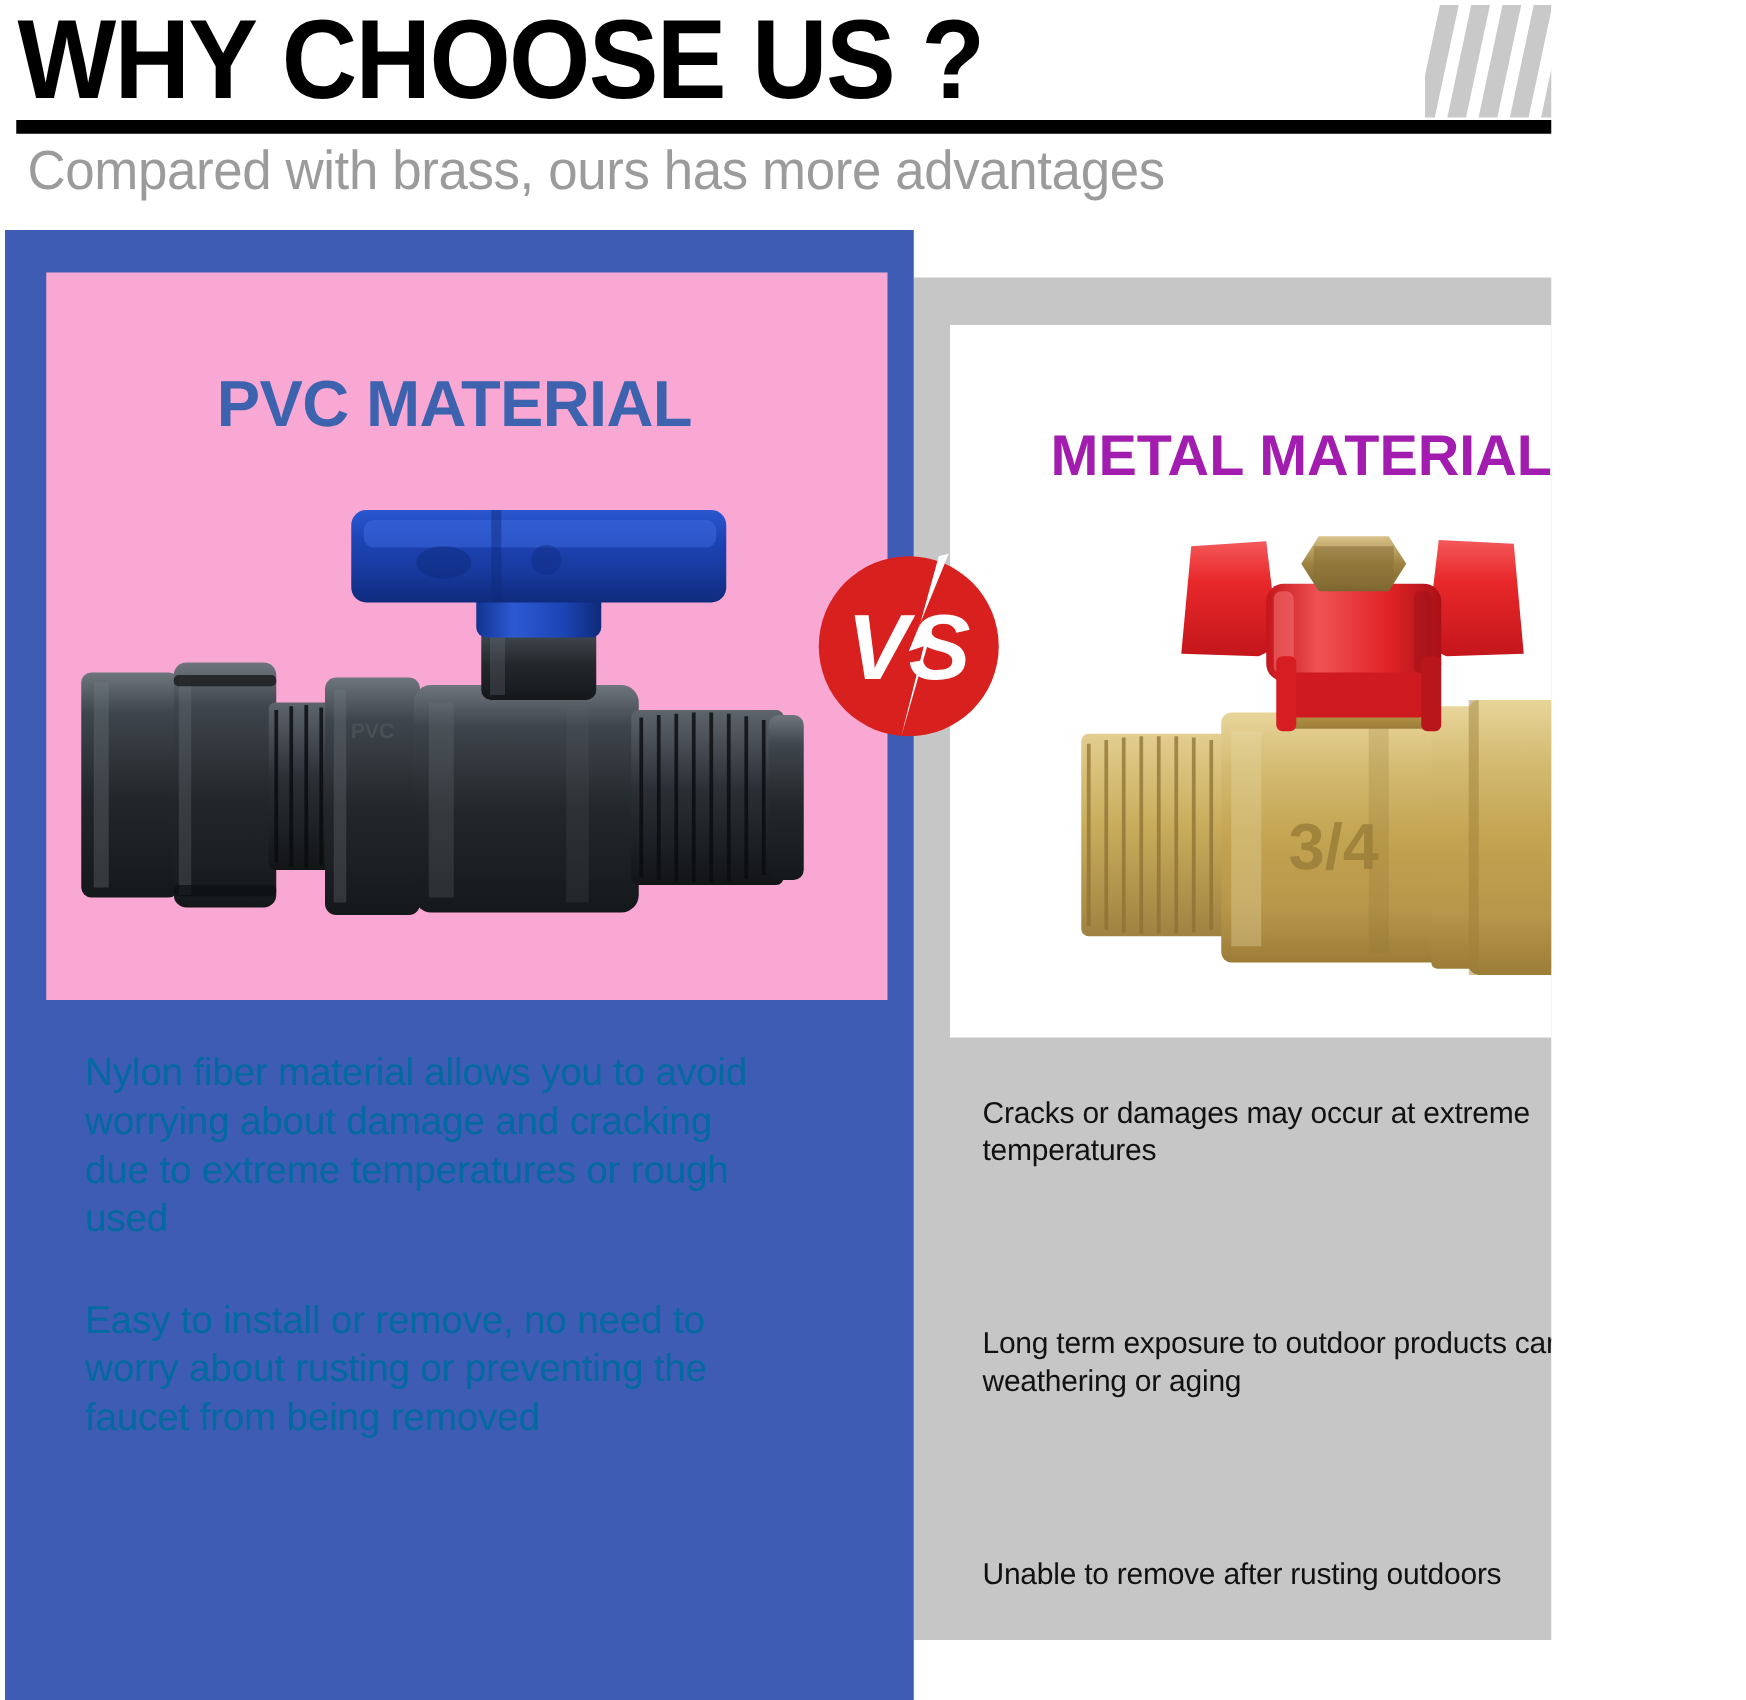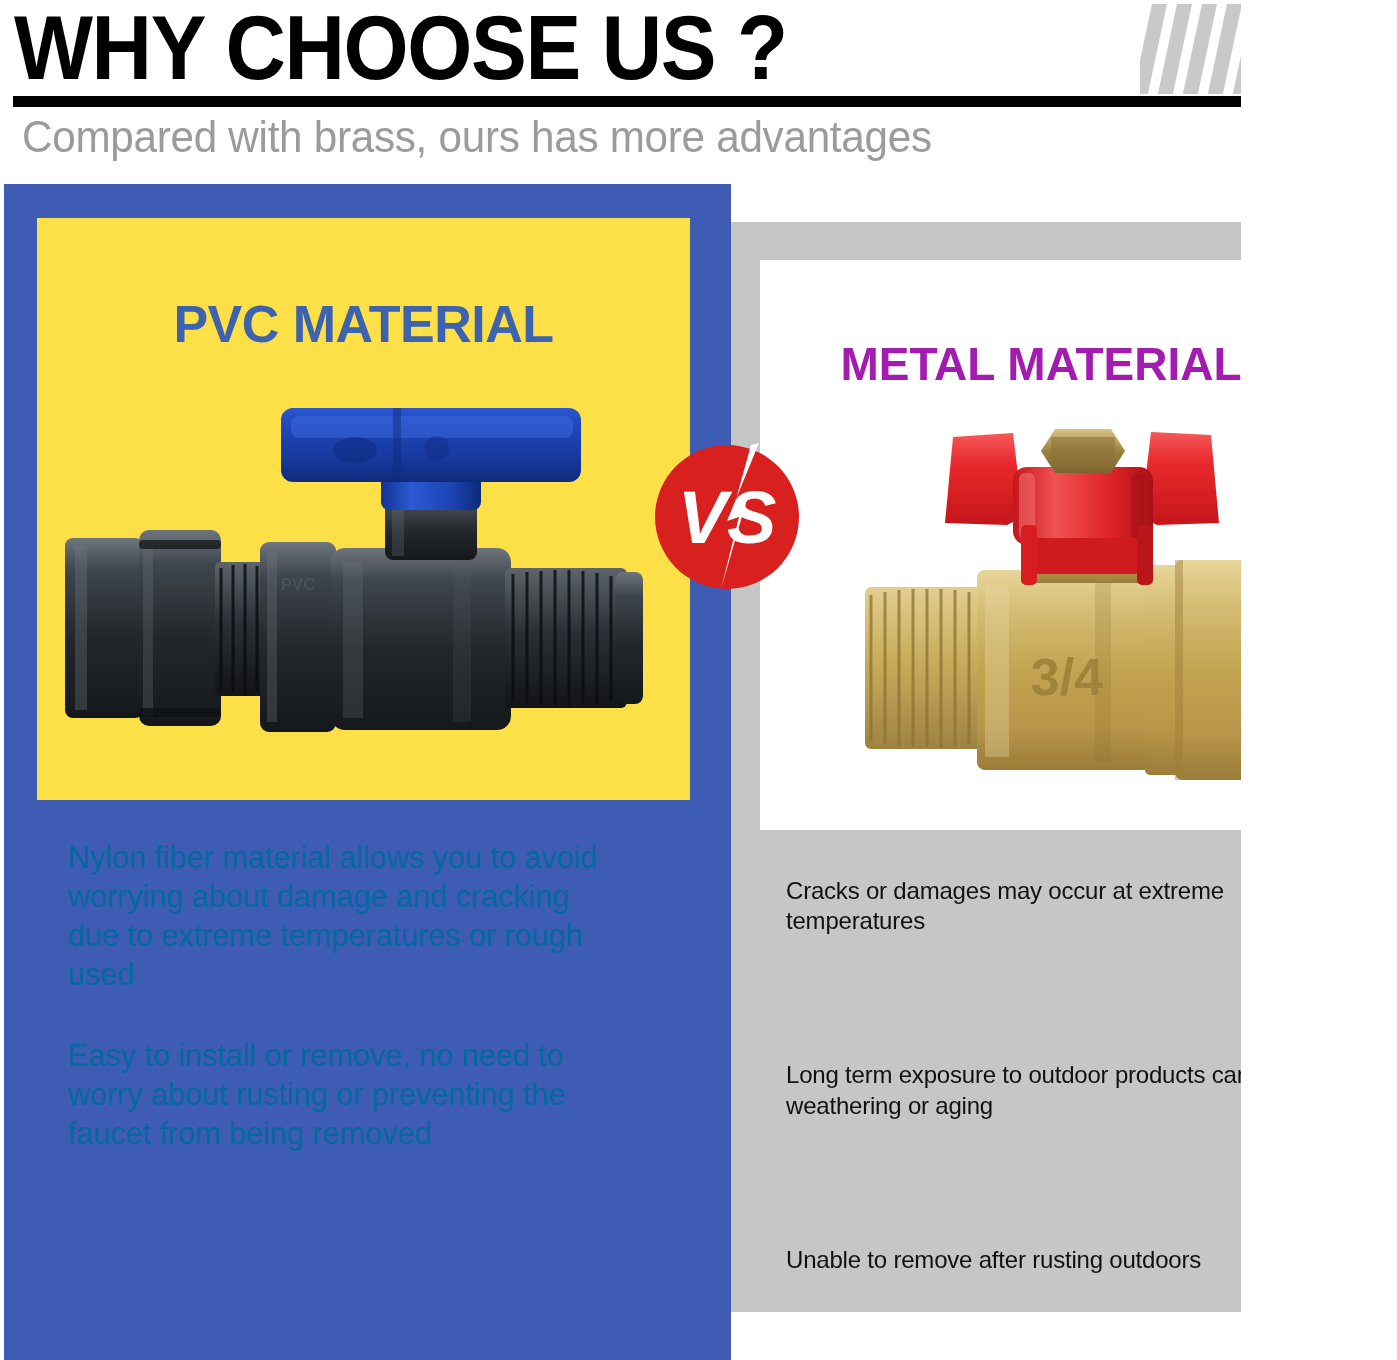--- a/index.html
+++ b/index.html
@@ -114,21 +114,22 @@
     width: 727px;
     height: 1176px;
     background: #3f5cb4;
   }
   #pvc-card {
     position: absolute;
     left: 33px;
     top: 34px;
     width: 653px;
     height: 582px;
-    background: #fde047;
+    background: #f9a8d4;
+    padding-left: 20px;
   }
   #pvc-title {
     position: absolute;
     left: 0px;
     top: 76px;
     width: 653px;
     text-align: center;
     font-size: 52px;
     font-weight: bold;
     color: #3d62ae;

